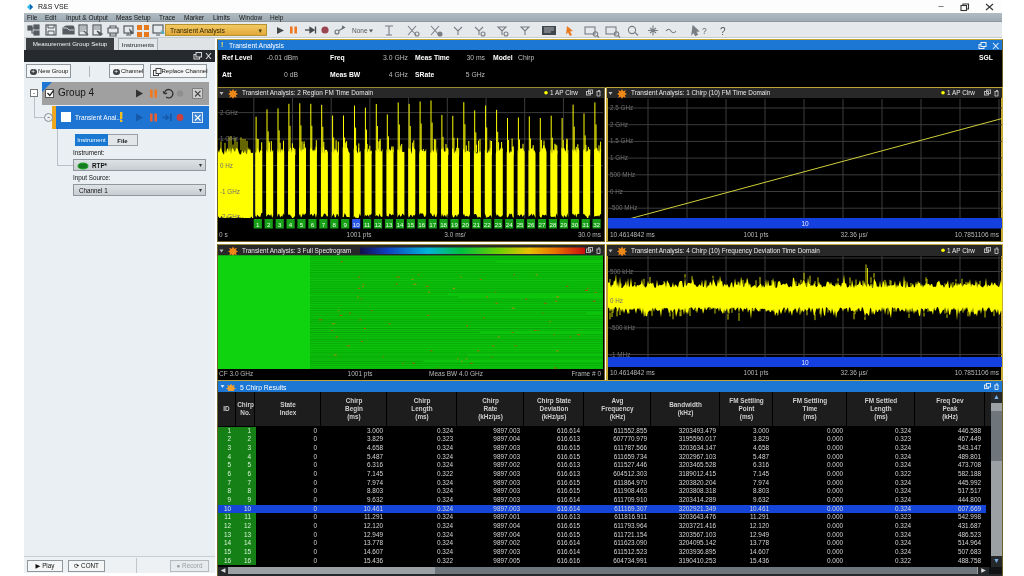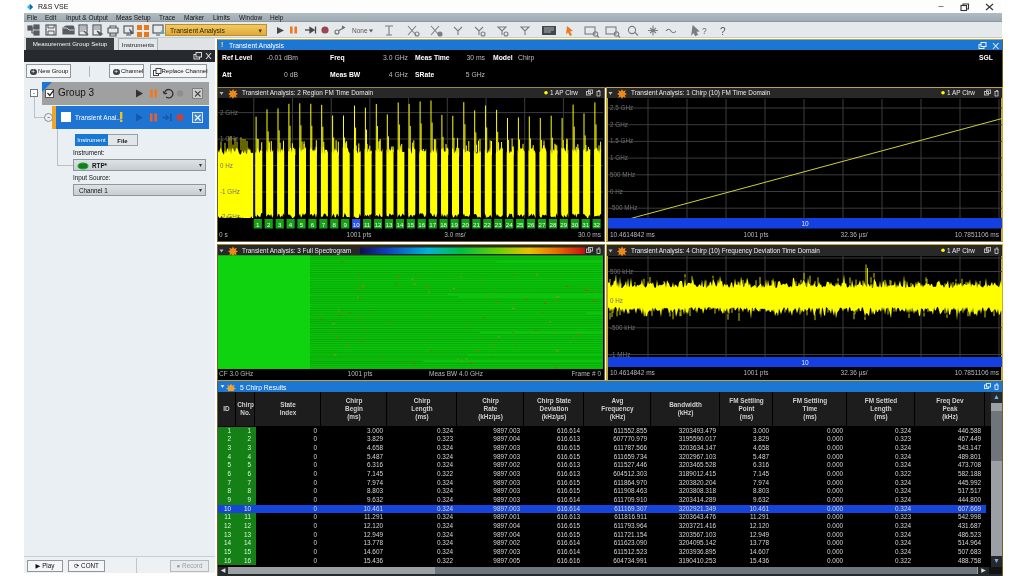--- a/index.html
+++ b/index.html
@@ -152,21 +152,21 @@
 
 <div class="abs" style="left:42px;top:82px;width:167px;height:23px;background:#a0a0a0;"></div>
 <svg class="abs" style="left:42px;top:82px" width="10" height="10">
       <path d="M0 0 H10 L0 10 Z" fill="#1b76d4"></path>
     </svg>
 <div class="abs" style="left:30px;top:89px;width:8px;height:8px;background:#fff;border:1px solid #777;font-size:7px;line-height:5.5px;text-align:center;color:#333;">-</div>
 <div class="abs" style="left:45px;top:88.5px;width:9px;height:9px;background:#fff;border:1px solid #555;"></div>
 <svg class="abs" style="left:46px;top:89px" width="9" height="9">
       <path d="M1.5 4 l2.3 2.4 l3.8 -5" stroke="#222" stroke-width="1.3" fill="none"></path>
     </svg>
-<div class="abs" style="left:58px;top:87px;font-size:10px;color:#161616;">Group 3</div>
+<div class="abs" style="left:58px;top:87px;font-size:10px;color:#161616;">Group 4</div>
 <svg class="abs" style="left:134px;top:88px" width="72" height="11">
 <path d="M2 1.5 l7 4 l-7 4 z" fill="#333"></path>
 <rect x="16" y="1.5" width="2.6" height="8" fill="#f07820"></rect>
       <rect x="20.4" y="1.5" width="2.6" height="8" fill="#f07820"></rect>
 <path d="M30.5 6 a4.2 4.2 0 1 1 1.6 3 M30.5 6 l-1.3 -2.6 M30.5 6 l2.6 -0.8" stroke="#333" stroke-width="1.3" fill="none"></path>
 <circle cx="46" cy="5.5" r="3.2" fill="#8f8f8f"></circle>
 </svg>
 <div class="abs" style="left:192px;top:87.5px;width:11px;height:11px;background:#cfcfcf;border:1px solid #808080;"></div>
 <svg class="abs" style="left:194px;top:89.5px" width="8" height="8">
       <path d="M1 1 l5.5 5.5 M6.5 1 L1 6.5" stroke="#444" stroke-width="1.1"></path>

